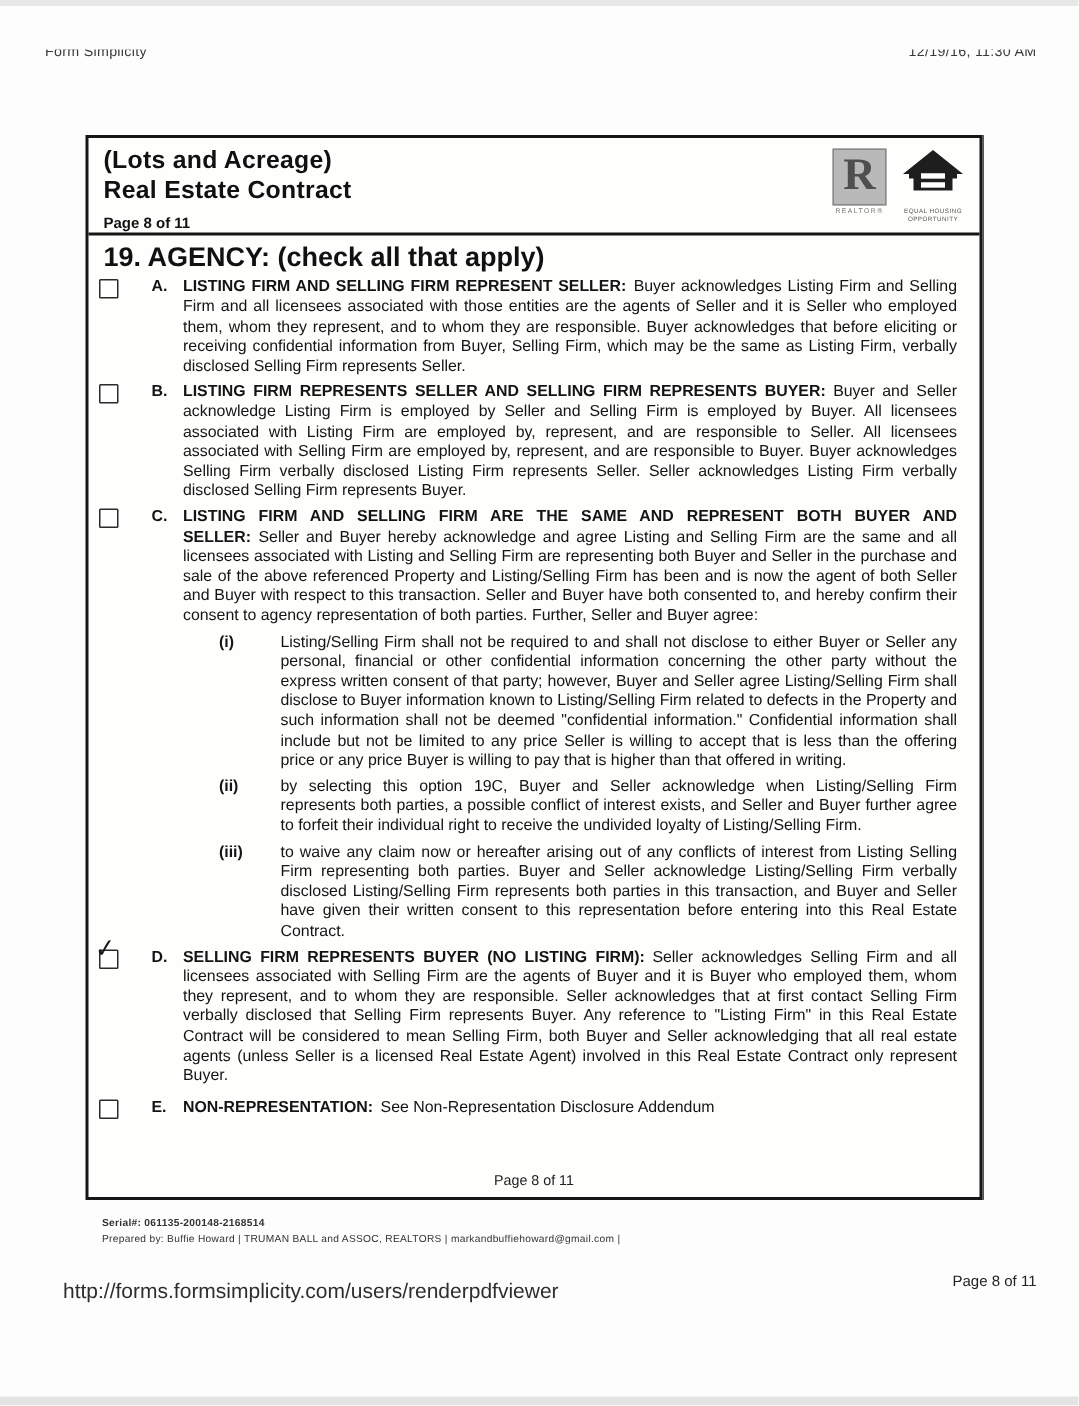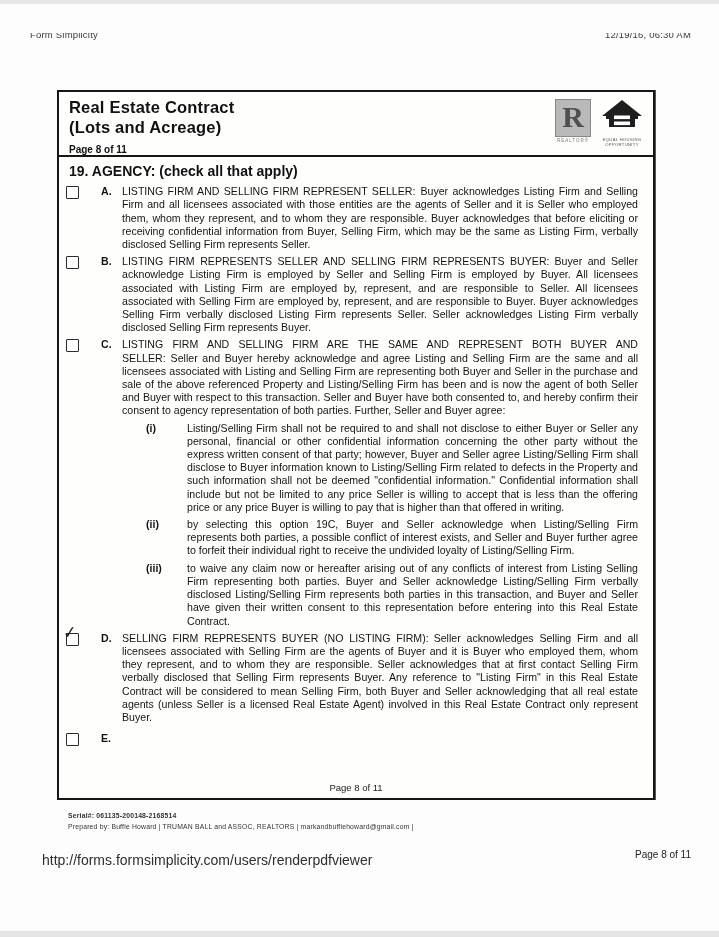--- a/index.html
+++ b/index.html
@@ -31,26 +31,26 @@
   .eho-logo{width:46px;text-align:center;}
   .eho-caption{font-size:4.2px;line-height:5px;letter-spacing:.3px;color:#555;}
 
   .copyright-block{width:84px;text-align:center;font-size:9px;line-height:11px;color:#161616;}
   .copyright-block .b{font-weight:bold;}
 
   .serial-row{padding:3px 0 2px 10px;font-size:11px;font-weight:bold;color:#222;letter-spacing:.3px;}
   .serial-value{font-style:italic;font-size:12px;border-bottom:1.5px solid #333;padding-right:120px;letter-spacing:.2px;}
 
   .content{padding-top:8px;font-size:10.6px;line-height:13.2px;color:#141414;}
-  .section-heading{font-size:14px;font-weight:bold;margin:0 16px 7px 10px;color:#111;}
+  .section-heading{font-size:18px;font-weight:bold;margin:0 16px 7px 10px;color:#111;}
 
   .item{position:relative;padding-left:63px;padding-right:15px;margin-bottom:4px;}
   .item-text{text-align:justify;}
   .item-letter{position:absolute;left:42px;top:0;font-weight:bold;}
-  .item-heading{font-weight:normal;margin-right:5px;}
+  .item-heading{font-weight:bold;margin-right:5px;}
   .checkbox{position:absolute;left:7px;top:1px;width:11px;height:11px;border:1.6px solid #2a2a2a;background:#fff;border-radius:1px;}
   .check-glyph{position:absolute;left:4px;top:-8px;font-size:17px;font-weight:bold;color:#1a1a1a;transform:rotate(-6deg);line-height:17px;}
 
   .subitem{position:relative;padding-left:128px;padding-right:15px;margin-bottom:4px;}
   .sub-label{position:absolute;left:87px;top:0;font-weight:bold;}
   .sub-text{text-align:justify;}
 
   .doc-page-center{position:absolute;bottom:5px;left:0;width:100%;text-align:center;font-size:9.5px;color:#222;}
 
   .below-box{position:absolute;left:68px;top:810px;font-size:6.8px;color:#333;line-height:11px;letter-spacing:.2px;}
@@ -60,30 +60,30 @@
 <body>
 
 <div class="page">
   <div class="top-bar"></div>
 
   <div class="chrome-top">
     <span class="clip">
         <span>Form Simplicity</span>
       </span>
     <span class="clip">
-        <span>12/19/16, 06:30 AM</span>
+        <span>12/19/16, 11:30 AM</span>
       </span>
   </div>
 
   <div class="doc-box">
 
     <div class="doc-header">
       <div class="title-block">
+        <div class="doc-title">(Lots and Acreage)</div>
         <div class="doc-title">Real Estate Contract</div>
-        <div class="doc-title">(Lots and Acreage)</div>
         <div class="doc-pagelabel">Page 8 of 11</div>
       </div>
       <div class="header-right">
         <div class="realtor-logo">
           <div class="realtor-box">
             <div class="realtor-r">R</div>
           </div>
           <div class="realtor-caption">REALTOR®</div>
         </div>
         <div class="eho-logo">
@@ -140,20 +140,21 @@
       <div class="item">
         <span class="checkbox"></span>
         <span class="check-glyph">✓</span>
         <span class="item-letter">D.</span>
         <div class="item-text"><span class="item-heading">SELLING FIRM REPRESENTS BUYER (NO LISTING FIRM):</span><span>Seller acknowledges Selling Firm and all licensees associated with Selling Firm are the agents of Buyer and it is Buyer who employed them, whom they represent, and to whom they are responsible.  Seller acknowledges that at first contact Selling Firm verbally disclosed that Selling Firm represents Buyer.  Any reference to "Listing Firm" in this Real Estate Contract will be considered to mean Selling Firm, both Buyer and Seller acknowledging that all real estate agents (unless Seller is a licensed Real Estate Agent) involved in this Real Estate Contract only represent Buyer.</span></div>
       </div>
 
       <div class="item" style="margin-top:8px;">
         <span class="checkbox"></span>
         <span class="item-letter">E.</span>
+        <div class="item-text"><span class="item-heading">NON-REPRESENTATION:</span><span>See Non-Representation Disclosure Addendum</span></div>
       </div>
     </div>
 
     <div class="doc-page-center">Page 8 of 11</div>
   </div>
 
   <div class="below-box">
     <div class="below-serial">Serial#: 061135-200148-2168514</div>
     <div>Prepared by: Buffie Howard   |   TRUMAN BALL and ASSOC, REALTORS   |   markandbuffiehoward@gmail.com   |</div>
   </div>

